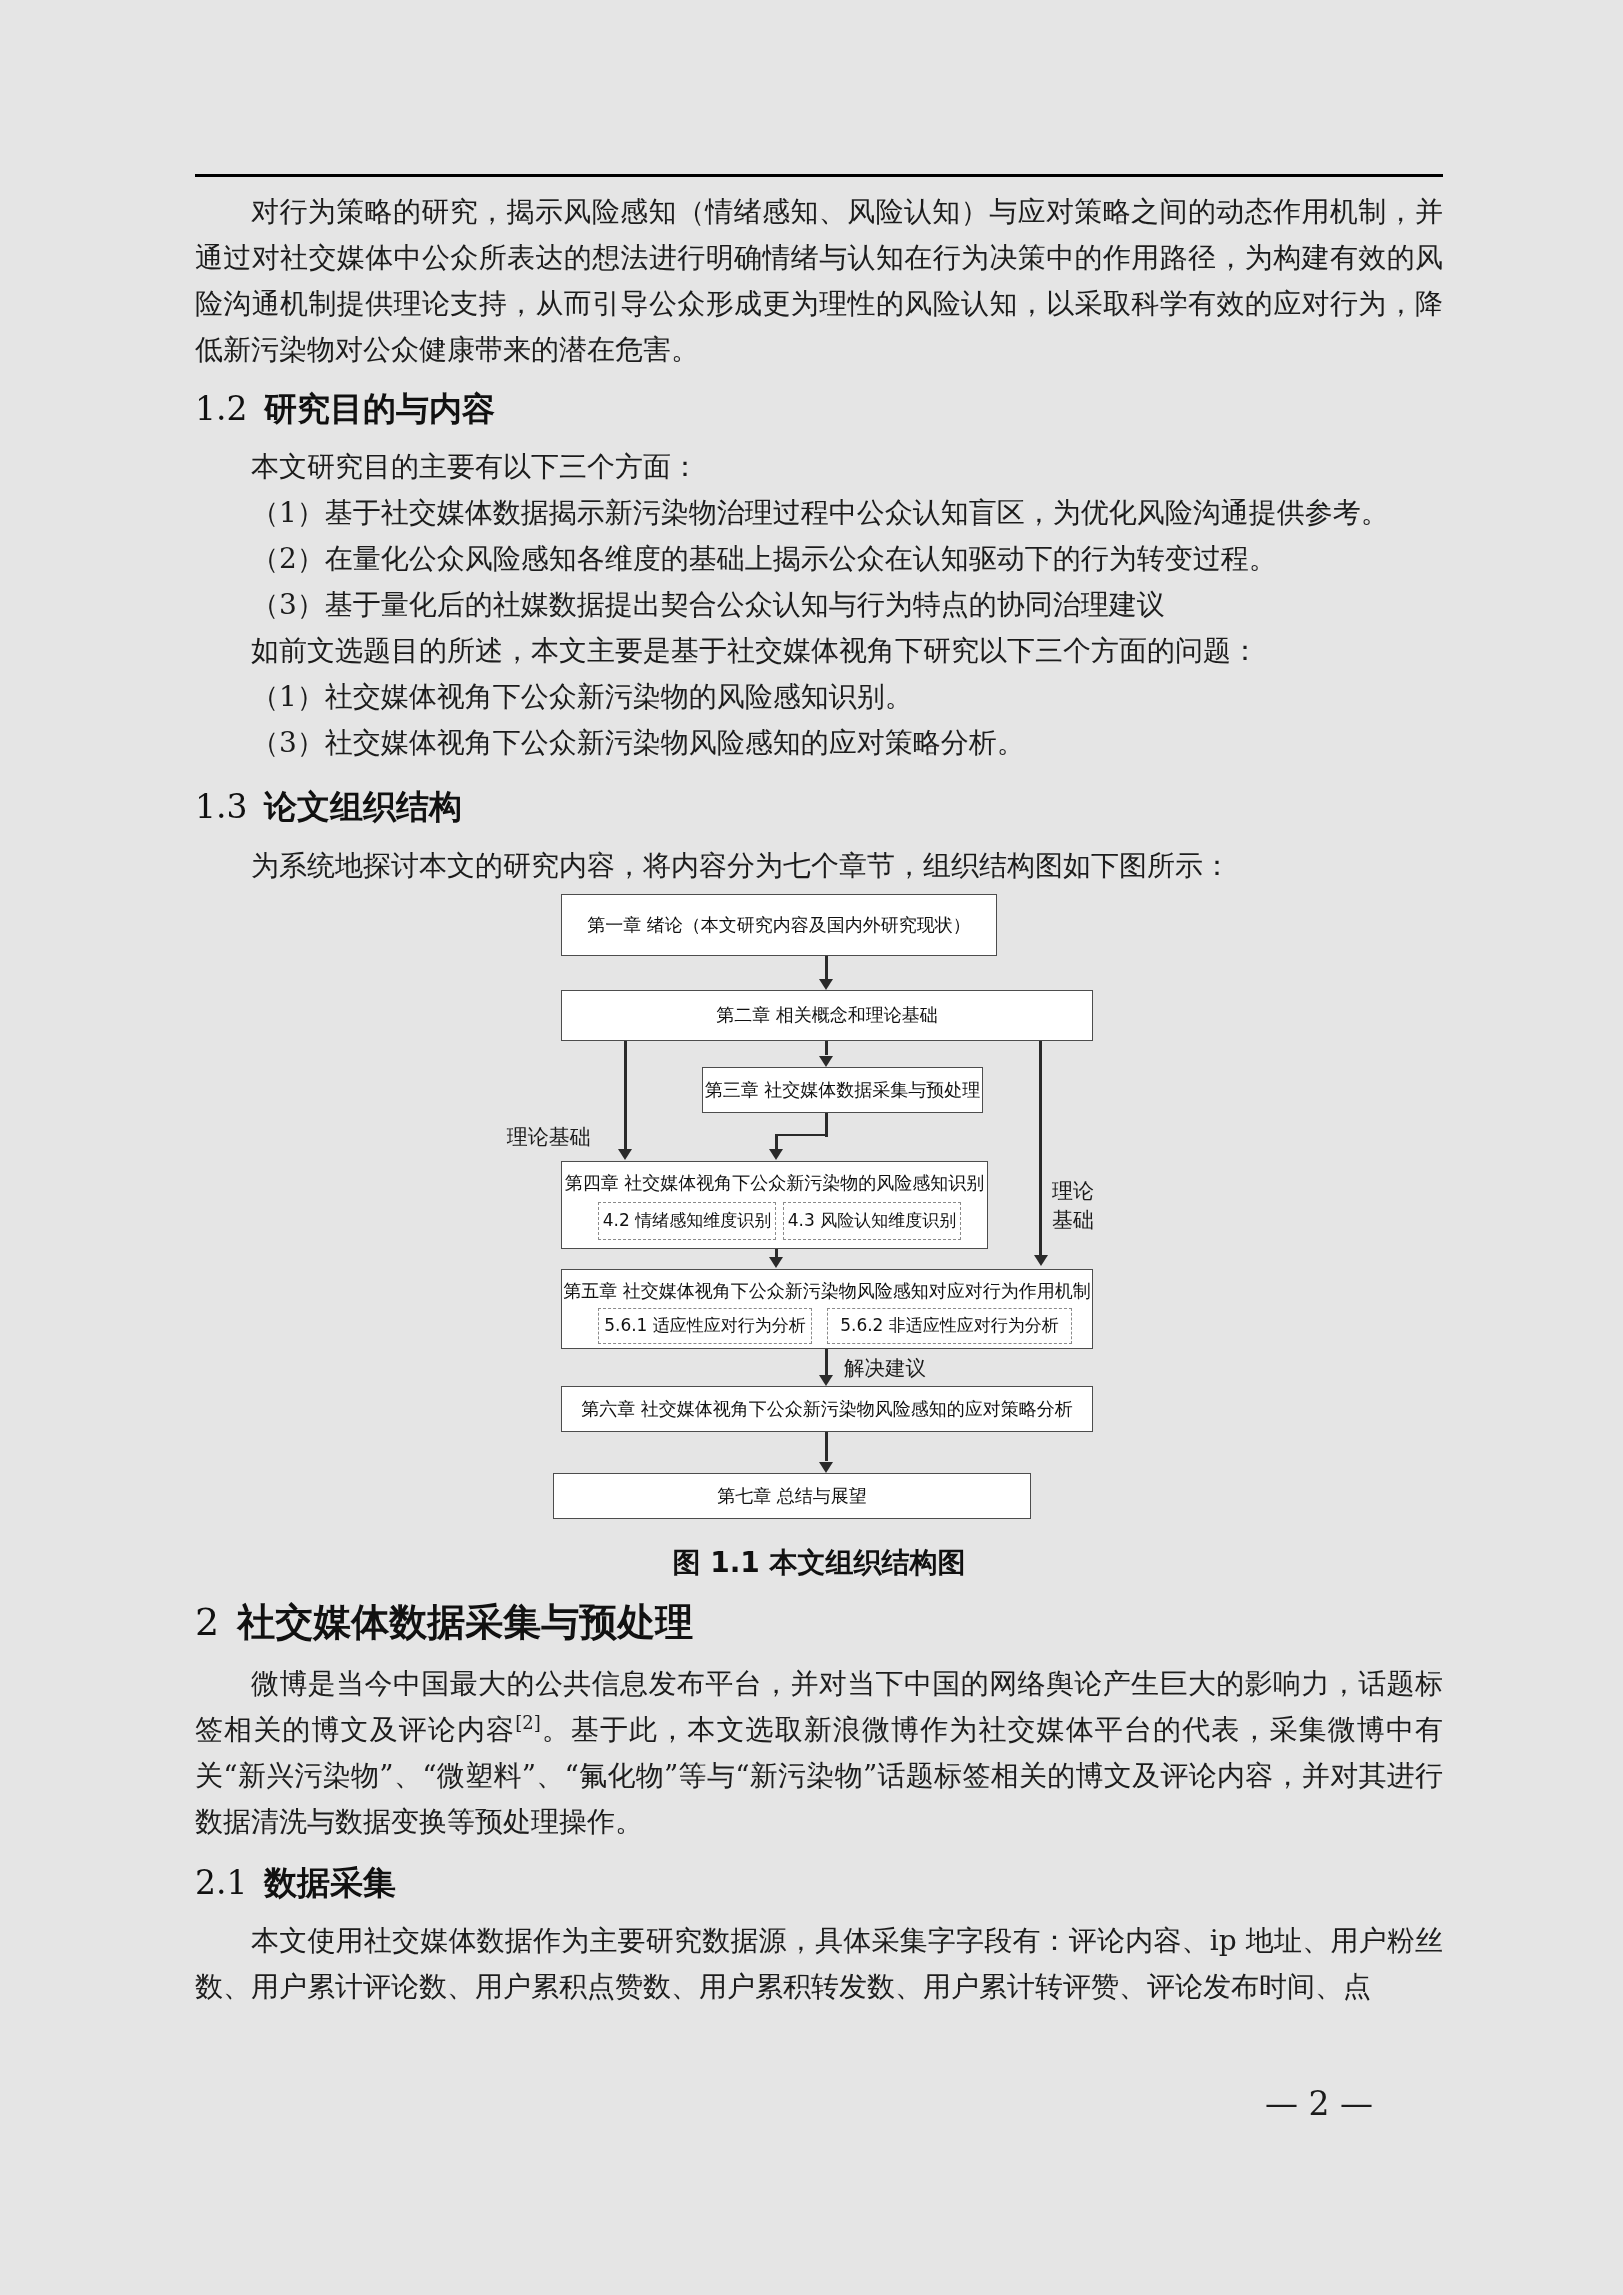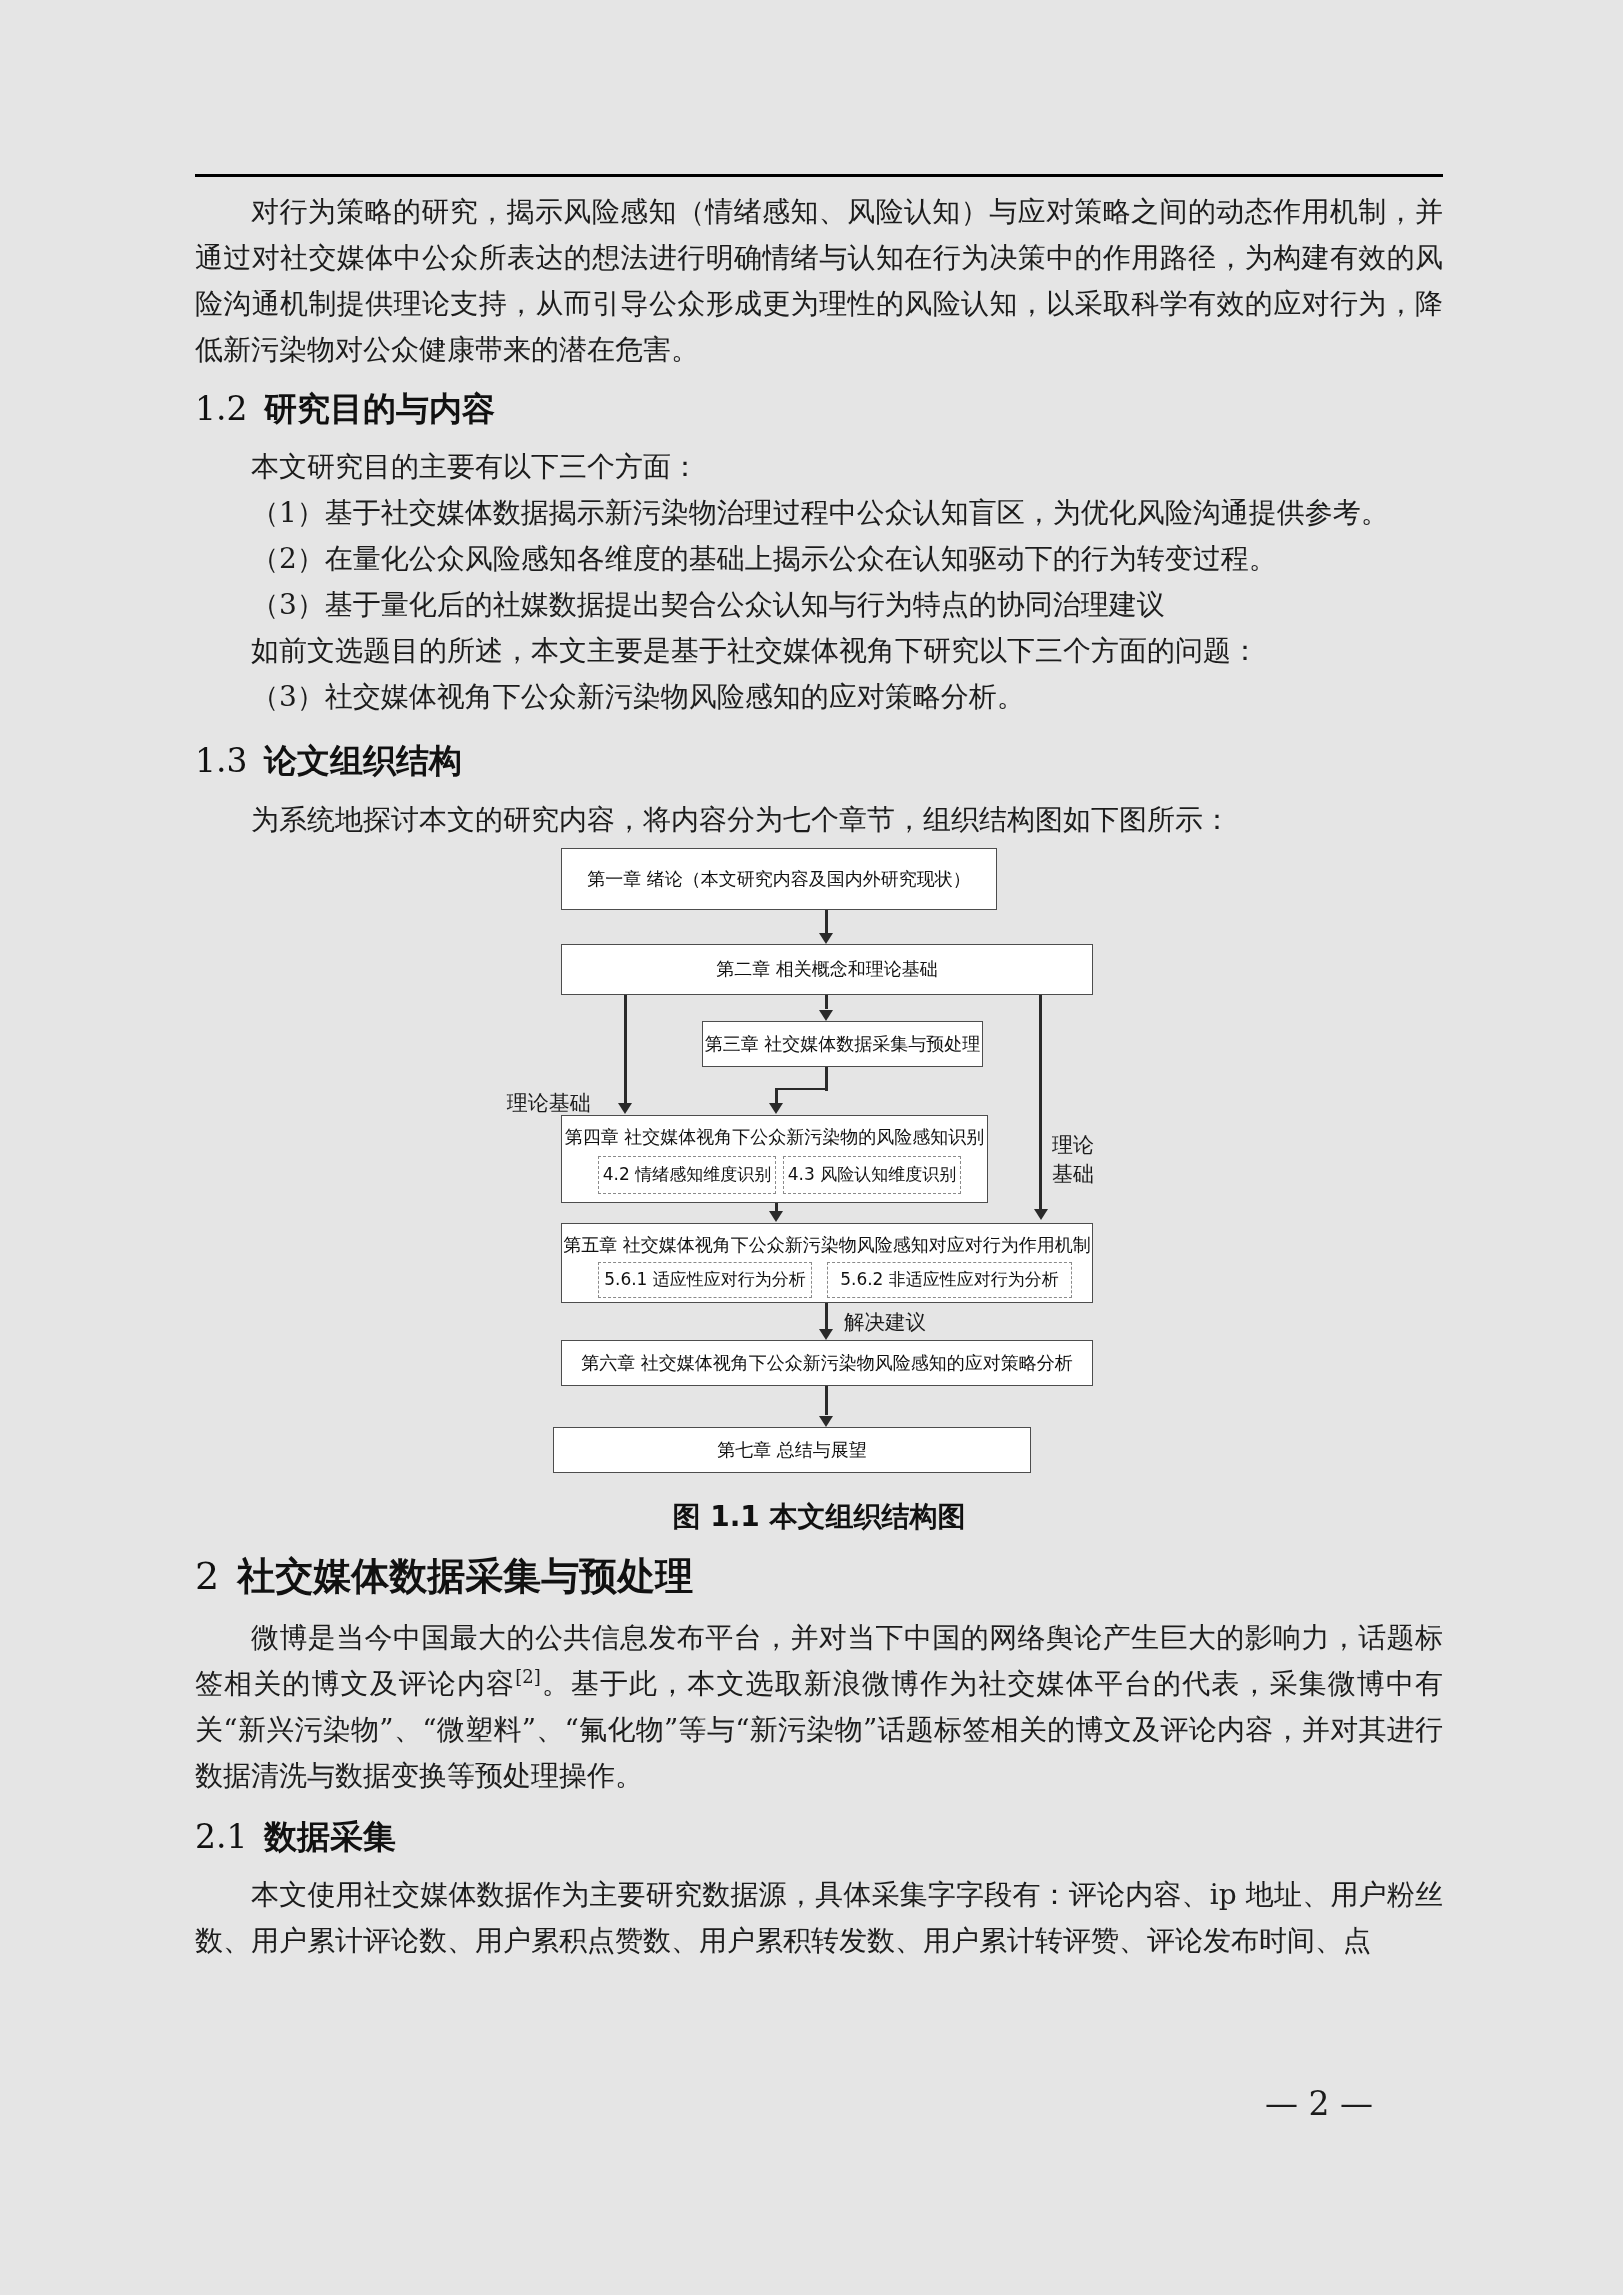--- a/index.html
+++ b/index.html
@@ -48,41 +48,42 @@
 
     <p class="body indent p-top">对行为策略的研究，揭示风险感知（情绪感知、风险认知）与应对策略之间的动态作用机制，并通过对社交媒体中公众所表达的想法进行明确情绪与认知在行为决策中的作用路径，为构建有效的风险沟通机制提供理论支持，从而引导公众形成更为理性的风险认知，以采取科学有效的应对行为，降低新污染物对公众健康带来的潜在危害。</p>
 
     <h2 class="sec-h"><span class="h-num">1.2</span><span>研究目的与内容</span></h2>
 
     <div class="line">本文研究目的主要有以下三个方面：</div>
     <div class="line">（1）基于社交媒体数据揭示新污染物治理过程中公众认知盲区，为优化风险沟通提供参考。</div>
     <div class="line">（2）在量化公众风险感知各维度的基础上揭示公众在认知驱动下的行为转变过程。</div>
     <div class="line">（3）基于量化后的社媒数据提出契合公众认知与行为特点的协同治理建议</div>
     <div class="line">如前文选题目的所述，本文主要是基于社交媒体视角下研究以下三个方面的问题：</div>
+    <div class="line">（1）社交媒体视角下公众新污染物的风险感知识别。</div>
     <div class="line">（3）社交媒体视角下公众新污染物风险感知的应对策略分析。</div>
 
     <h2 class="sec-h" style="margin-top:21px;"><span class="h-num">1.3</span><span>论文组织结构</span></h2>
 
     <div class="line">为系统地探讨本文的研究内容，将内容分为七个章节，组织结构图如下图所示：</div>
 
     <div class="chart">
 
       <div class="fc-box" style="left:69px;top:4.9px;width:436px;height:62px;">第一章 绪论（本文研究内容及国内外研究现状）</div>
       <div class="vline" style="left:333px;top:67px;height:23px;"></div>
       <div class="ahead" style="left:327px;top:90px;"></div>
 
       <div class="fc-box" style="left:69px;top:101px;width:532px;height:51px;">第二章 相关概念和理论基础</div>
       <div class="vline" style="left:333px;top:152px;height:14.7px;"></div>
       <div class="ahead" style="left:327px;top:167px;"></div>
 
       <div class="fc-box" style="left:196px;top:178px;width:281px;height:46px;margin-left:14px;">第三章 社交媒体数据采集与预处理</div>
 
       <div class="vline" style="left:132px;top:152px;height:108px;"></div>
       <div class="ahead" style="left:126px;top:260px;"></div>
-      <div class="fc-label" style="left:14.7px;top:246px;">理论基础</div>
+      <div class="fc-label" style="left:14.7px;top:234px;">理论基础</div>
 
       <div class="vline" style="left:333px;top:224px;height:24px;"></div>
       <div class="hline" style="left:284px;top:245px;width:51px;"></div>
       <div class="vline" style="left:283px;top:245px;height:16.4px;"></div>
       <div class="ahead" style="left:277px;top:260px;"></div>
 
       <div class="fc-box fc-big" style="left:69px;top:272px;width:427px;height:88px;">
         <div class="fc-title">第四章 社交媒体视角下公众新污染物的风险感知识别</div>
       </div>
       <div class="fc-dash" style="left:106px;top:313px;width:178px;height:38px;">4.2 情绪感知维度识别</div>

